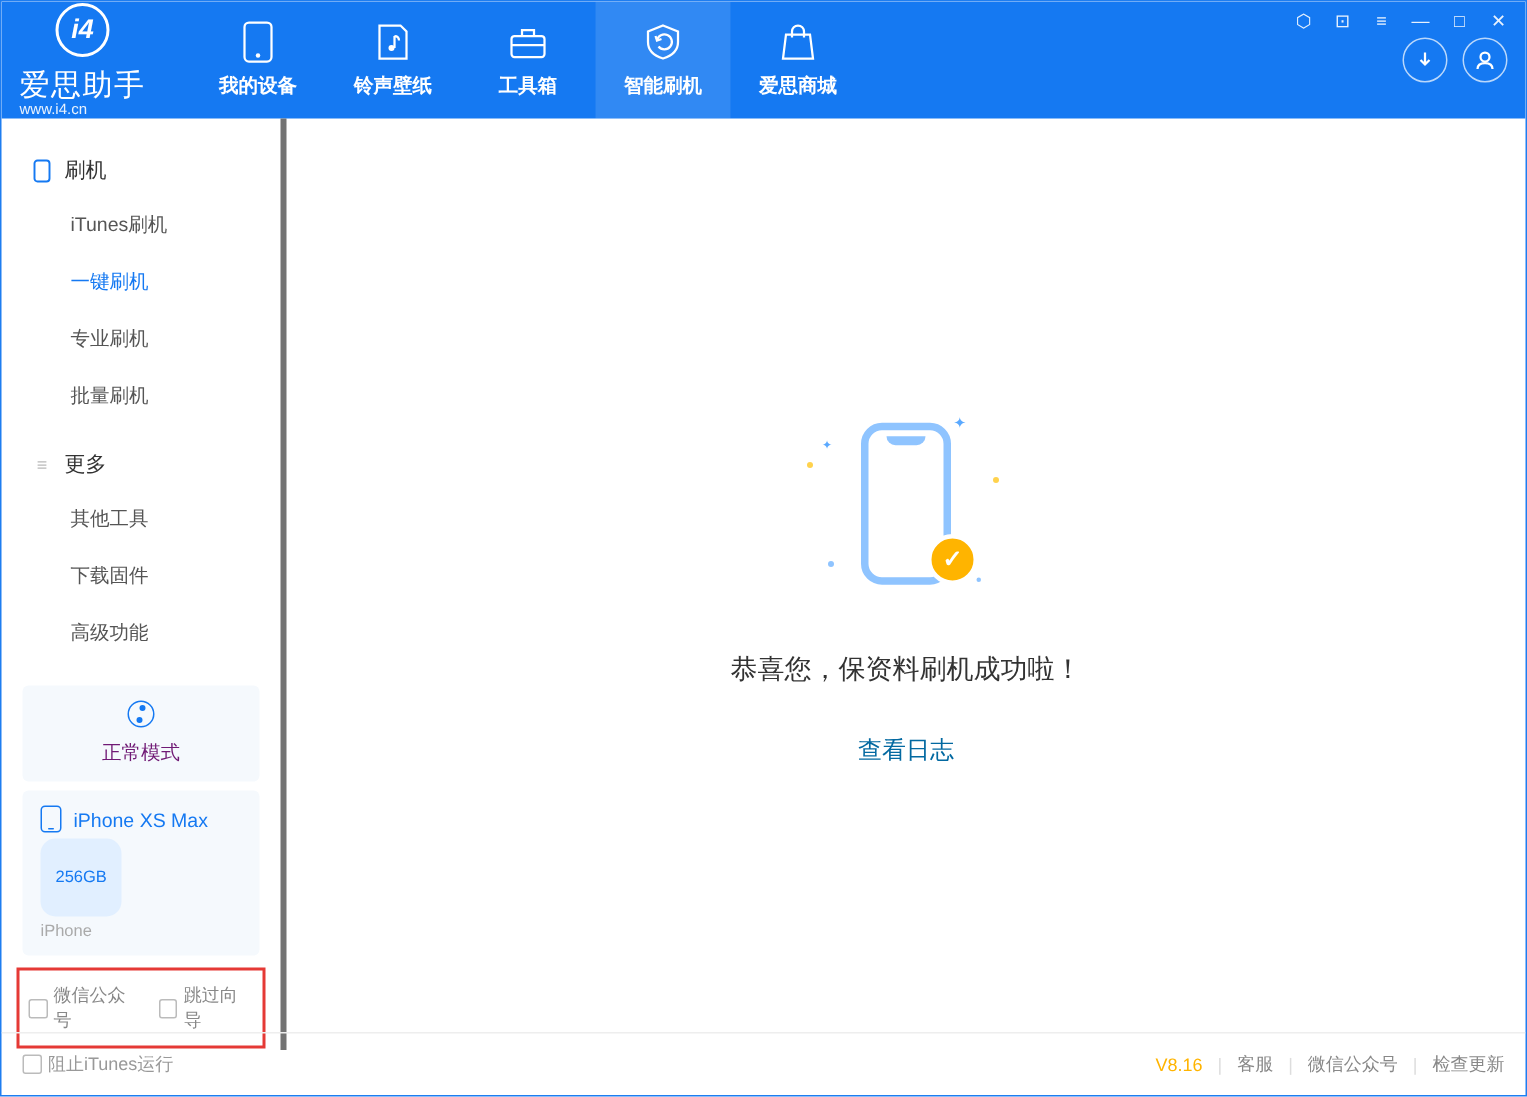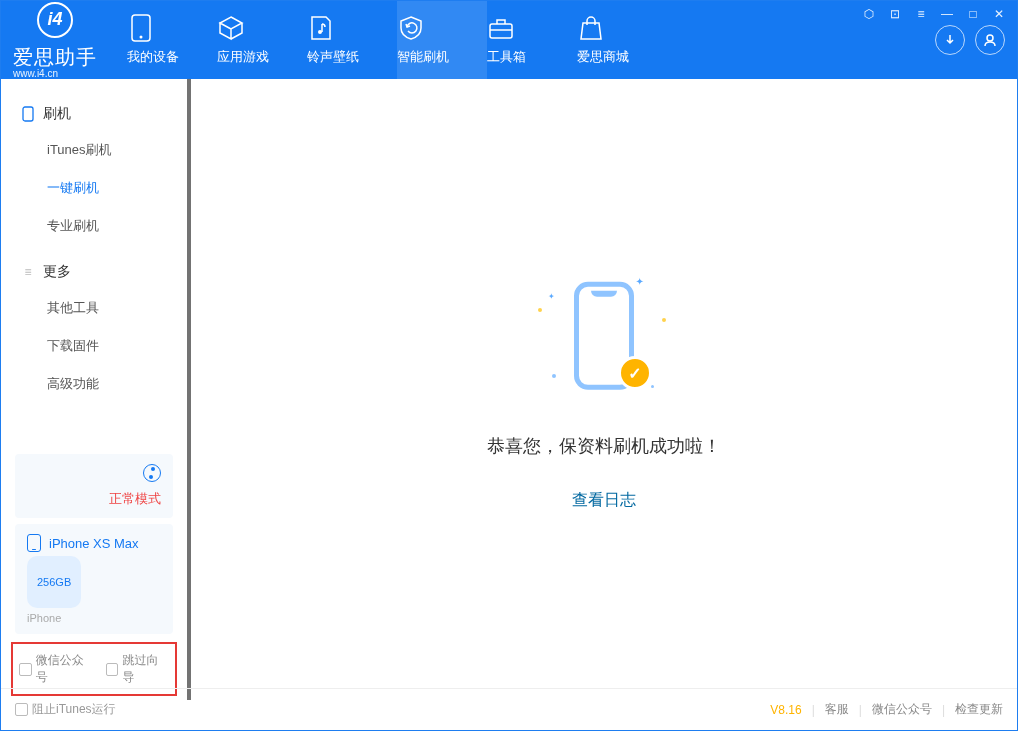--- a/index.html
+++ b/index.html
@@ -6,40 +6,40 @@
 body { background: #fff; width: 1018px; height: 731px; overflow: hidden; border: 1px solid #1e7df0; position: relative; }
 
 .header { height: 78px; background: linear-gradient(to bottom, #1579f2, #1579f2); display: flex; align-items: center; padding: 0 12px; color: #fff; }
 .logo-block { display: flex; align-items: center; gap: 8px; margin-right: 30px; flex-direction: column; }
 .logo-circle { width: 36px; height: 36px; border: 2.5px solid #fff; border-radius: 50%; display: flex; align-items: center; justify-content: center; font-size: 18px; font-weight: bold; font-style: italic; }
 .logo-text { display: flex; flex-direction: column; line-height: 1.1; }
 .logo-text .cn { font-size: 20px; font-weight: 500; letter-spacing: 1px; }
 .logo-text .en { font-size: 10px; opacity: 0.9; }
 
 .nav { display: flex; gap: 0; }
-.nav-item { width: 90px; height: 78px; display: flex; flex-direction: column; justify-content: center; gap: 6px; cursor: pointer; font-size: 13px; }
+.nav-item { width: 90px; height: 78px; display: flex; flex-direction: column; align-items: center; justify-content: center; gap: 6px; cursor: pointer; font-size: 13px; font-weight: bold; }
 .nav-item.active { background: rgba(255,255,255,0.12); }
 .nav-icon { width: 28px; height: 28px; display: flex; align-items: center; justify-content: center; }
 
 .header-right { margin-left: auto; display: flex; align-items: center; gap: 10px; }
 .win-controls { position: absolute; top: 6px; right: 10px; display: flex; gap: 10px; color: #fff; font-size: 12px; }
 .win-controls span { cursor: pointer; opacity: 0.9; width: 16px; text-align: center; }
 .round-btn { width: 30px; height: 30px; border: 1.5px solid rgba(255,255,255,0.7); border-radius: 50%; display: flex; align-items: center; justify-content: center; cursor: pointer; }
 
 .body-area { display: flex; height: calc(100% - 78px - 30px); }
 .sidebar { width: 190px; border-right: 4px solid #737373; display: flex; flex-direction: column; padding-top: 18px; }
 .side-group { margin-bottom: 10px; }
 .side-head { display: flex; align-items: center; gap: 8px; padding: 8px 20px; color: #333; font-size: 14px; }
 .side-head .ico { width: 14px; height: 14px; display: inline-flex; align-items: center; justify-content: center; color: #1579f2; font-size: 12px; }
 .side-items .side-item { padding: 10px 20px 10px 46px; font-size: 13px; color: #555; cursor: pointer; }
 .side-items .side-item.active { color: #1579f2; }
 
 .side-bottom { margin-top: auto; }
 .mode-box, .device-box { background: #f5f9fd; border-radius: 4px; margin: 6px 14px; padding: 10px 12px; font-size: 13px; display: flex; flex-direction: column; gap: 4px; }
-.mode-box { flex-direction: column; align-items: flex-end; gap: 8px; color: #ef4444; }
+.mode-box { flex-direction: column; align-items: center; gap: 8px; color: #701a75; }
 .mode-ico { width: 18px; height: 18px; border: 1.5px solid #1579f2; border-radius: 50%; position: relative; }
 .mode-ico::before, .mode-ico::after { content: ''; position: absolute; width: 4px; height: 4px; background: #1579f2; border-radius: 50%; }
 .mode-ico::before { top: 2px; left: 7px; }
 .mode-ico::after { bottom: 2px; right: 7px; }
 .device-head { display: flex; align-items: center; gap: 8px; color: #1579f2; font-weight: 500; }
 .device-ico { width: 14px; height: 18px; border: 1.5px solid #1579f2; border-radius: 3px; position: relative; }
 .device-ico::after { content: ''; position: absolute; bottom: 1px; left: 50%; transform: translateX(-50%); width: 4px; height: 1.5px; background: #1579f2; border-radius: 1px; }
 .storage-badge { display: inline-block; background: #e1efff; color: #1579f2; border-radius: 10px; padding: 20px 10px; font-size: 11px; width: fit-content; }
 .device-sub { font-size: 11px; color: #aaa; }
 
@@ -93,55 +93,47 @@
       <div class="nav-icon">
         <svg width="20" height="28" viewBox="0 0 20 28">
             <rect x="1" y="1" width="18" height="26" rx="3" fill="none" stroke="#fff" stroke-width="1.5"></rect>
             <circle cx="10" cy="23" r="1.5" fill="#fff"></circle>
           </svg>
       </div>
       <span>我的设备</span>
     </div>
     <div class="nav-item">
       <div class="nav-icon">
-        <svg width="28" height="28" viewBox="0 0 28 28">
-            <path d="M14 3 L25 9 L14 15 L3 9 Z M3 9 L3 19 L14 25 L14 15 Z M25 9 L25 19 L14 25" fill="none" stroke="#fff" stroke-width="1.5"></path>
-          </svg>
-      </div>
-      <span>应用游戏</span>
-    </div>
-    <div class="nav-item">
-      <div class="nav-icon">
         <svg width="24" height="28" viewBox="0 0 24 28">
             <path d="M3 3 L17 3 L21 7 L21 25 L3 25 Z" fill="none" stroke="#fff" stroke-width="1.5"></path>
             <path d="M13 10 L13 18 M13 10 Q16 10 16 13" fill="none" stroke="#fff" stroke-width="1.5"></path>
             <circle cx="11" cy="18" r="2" fill="#fff"></circle>
           </svg>
       </div>
       <span>铃声壁纸</span>
     </div>
+    <div class="nav-item">
+      <div class="nav-icon">
+        <svg width="28" height="26" viewBox="0 0 28 26">
+            <rect x="3" y="9" width="22" height="14" rx="2" fill="none" stroke="#fff" stroke-width="1.5"></rect>
+            <path d="M10 9 L10 5 L18 5 L18 9" fill="none" stroke="#fff" stroke-width="1.5"></path>
+            <line x1="3" y1="15" x2="25" y2="15" stroke="#fff" stroke-width="1.5"></line>
+          </svg>
+      </div>
+      <span>工具箱</span>
+    </div>
     <div class="nav-item active">
       <div class="nav-icon">
         <svg width="28" height="28" viewBox="0 0 28 28">
             <path d="M14 3 L24 7 L24 14 Q24 22 14 25 Q4 22 4 14 L4 7 Z" fill="none" stroke="#fff" stroke-width="1.5"></path>
             <path d="M10 13 A5 5 0 1 1 11 17" fill="none" stroke="#fff" stroke-width="1.5"></path>
             <path d="M9 10 L10 13 L13 12" fill="none" stroke="#fff" stroke-width="1.5"></path>
           </svg>
       </div>
       <span>智能刷机</span>
-    </div>
-    <div class="nav-item">
-      <div class="nav-icon">
-        <svg width="28" height="26" viewBox="0 0 28 26">
-            <rect x="3" y="9" width="22" height="14" rx="2" fill="none" stroke="#fff" stroke-width="1.5"></rect>
-            <path d="M10 9 L10 5 L18 5 L18 9" fill="none" stroke="#fff" stroke-width="1.5"></path>
-            <line x1="3" y1="15" x2="25" y2="15" stroke="#fff" stroke-width="1.5"></line>
-          </svg>
-      </div>
-      <span>工具箱</span>
     </div>
     <div class="nav-item">
       <div class="nav-icon">
         <svg width="24" height="26" viewBox="0 0 24 26">
             <path d="M4 8 L20 8 L22 24 L2 24 Z" fill="none" stroke="#fff" stroke-width="1.5"></path>
             <path d="M8 10 L8 6 A4 4 0 0 1 16 6 L16 10" fill="none" stroke="#fff" stroke-width="1.5"></path>
           </svg>
       </div>
       <span>爱思商城</span>
     </div>
@@ -170,20 +162,21 @@
           <svg width="12" height="16" viewBox="0 0 12 16">
               <rect x="1" y="1" width="10" height="14" rx="2" fill="none" stroke="#1579f2" stroke-width="1.3"></rect>
             </svg>
         </span>
         <span>刷机</span>
       </div>
       <div class="side-items">
         <div class="side-item">iTunes刷机</div>
         <div class="side-item active">一键刷机</div>
         <div class="side-item">专业刷机</div>
+        <div class="side-item">批量刷机</div>
       </div>
     </div>
     <div class="side-group">
       <div class="side-head">
         <span class="ico" style="color:#bbb;">≡</span>
         <span>更多</span>
       </div>
       <div class="side-items">
         <div class="side-item">其他工具</div>
         <div class="side-item">下载固件</div>

